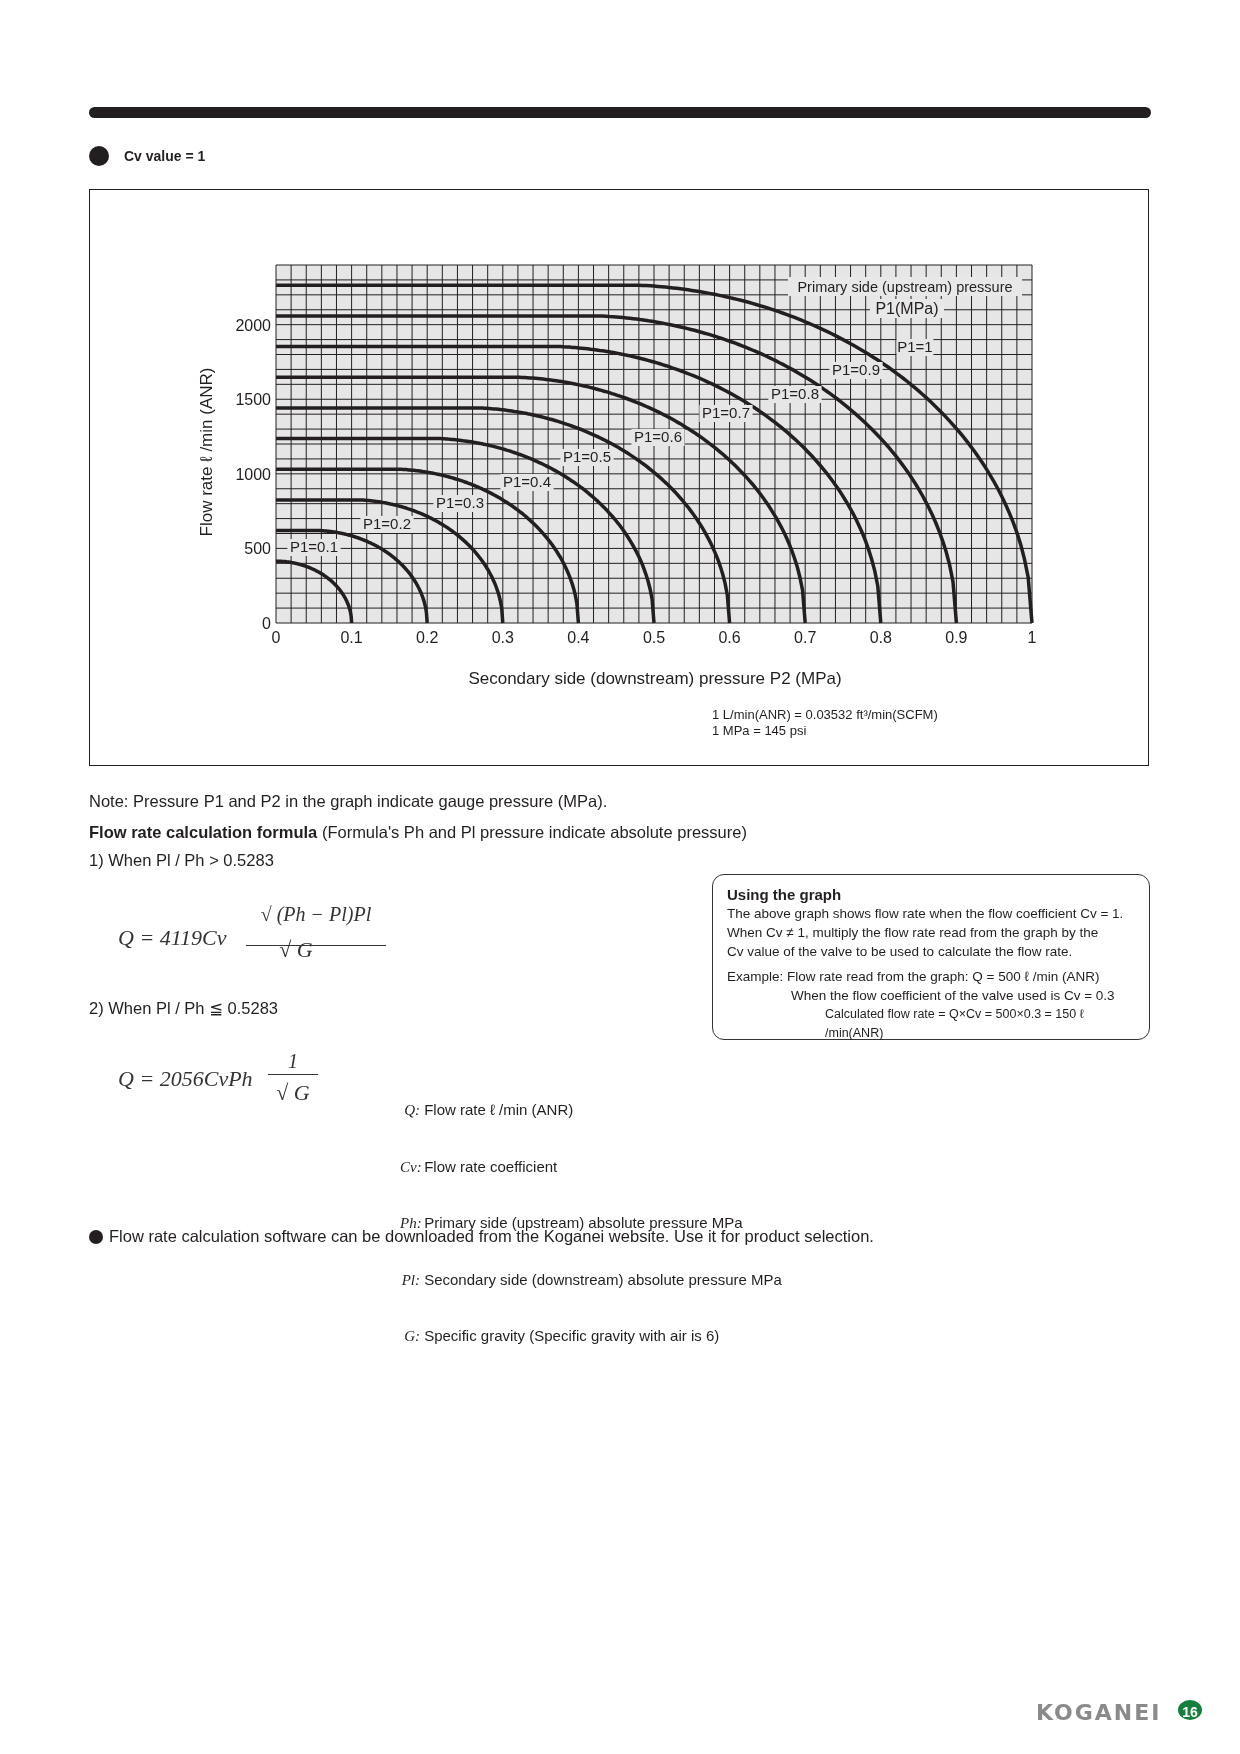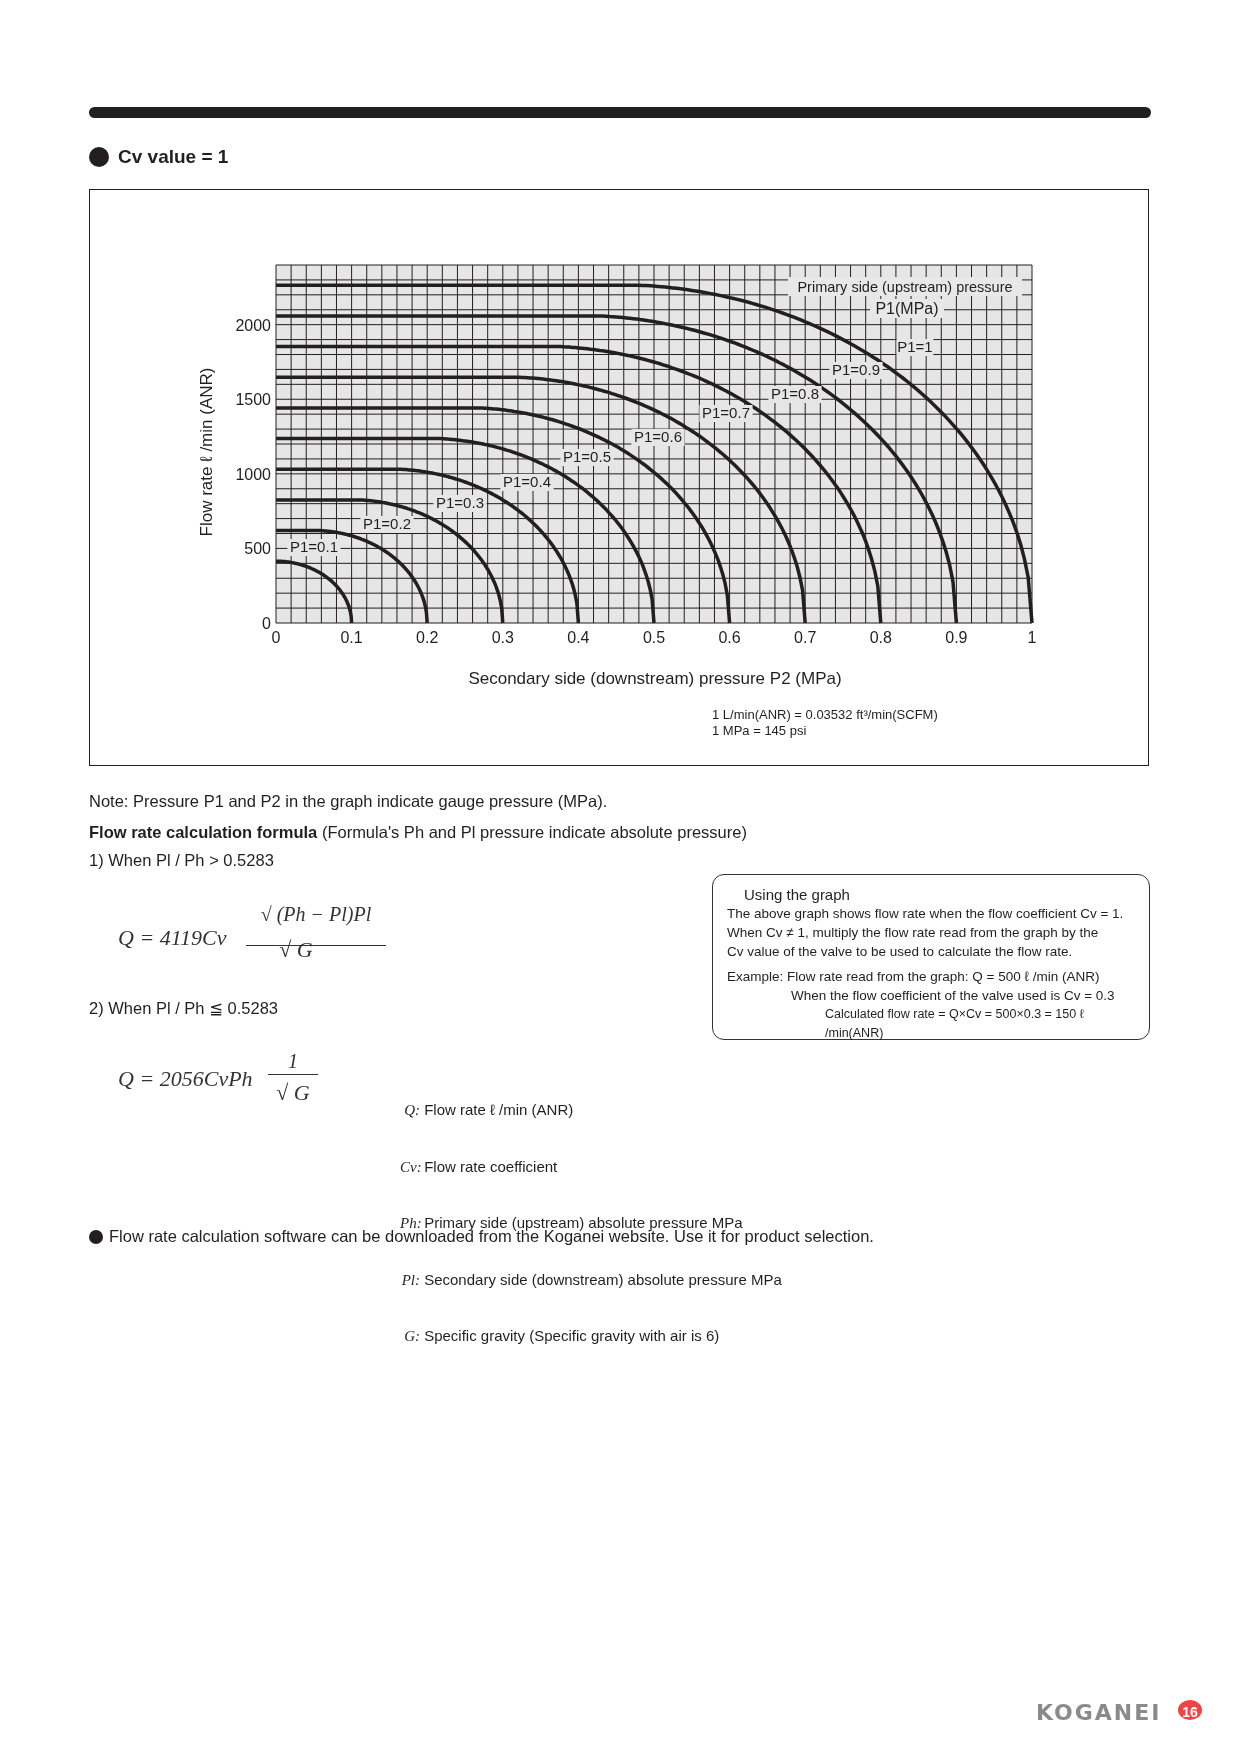--- a/index.html
+++ b/index.html
@@ -2,44 +2,44 @@
 <html><head>
 <meta charset="utf-8">
 <style>
   html, body { margin: 0; padding: 0; background: #ffffff; }
   body { width: 1240px; height: 1754px; position: relative; overflow: hidden;
          font-family: "Liberation Sans", sans-serif; color: #231f20; }
   .abs { position: absolute; }
   .top-bar { left: 89px; top: 107px; width: 1062px; height: 11px; background: #231f20; border-radius: 6px; }
   .title { left: 89px; top: 146px; font-size: 23px; font-weight: bold; white-space: nowrap; display: flex; align-items: center; }
   .title .bullet { width: 20px; height: 20px; border-radius: 50%; background: #231f20; margin-right: 8px; display: inline-block; }
-  .title .sub { font-size: 19px; margin-left: 1px; }
+  .title .sub { font-size: 14px; margin-left: 7px; }
   .frame { left: 89px; top: 189px; width: 1060px; height: 577px; border: 1.5px solid #231f20; box-sizing: border-box; }
   svg.chart { position: absolute; left: 0; top: 0; }
   .note { left: 89px; top: 792px; font-size: 16.5px; }
   .formula-title { left: 89px; top: 823px; font-size: 16.5px; }
   .formula-title b { font-weight: bold; }
   .cond1 { left: 89px; top: 851px; font-size: 16.5px; }
   .cond2 { left: 89px; top: 999px; font-size: 16.5px; }
   .math { font-family: "Liberation Serif", serif; font-style: italic; color: #333; }
   .eq1 { left: 118px; top: 903px; font-size: 22px; }
   .eq2 { left: 118px; top: 1050px; font-size: 22px; }
   .frac { position: absolute; text-align: center; }
   .legend-vars { left: 400px; top: 1064px; font-size: 15px; line-height: 20.5px; }
   .legend-vars .row { white-space: nowrap; margin-top: 36px; }
   .legend-vars .sym { font-family: "Liberation Serif", serif; font-style: italic; display: inline-block; width: 20px; text-align: right; }
   .graph-box { left: 712px; top: 874px; width: 438px; height: 166px; border: 1.3px solid #333; border-radius: 12px; box-sizing: border-box; padding: 10px 14px; font-size: 13.5px; line-height: 19px; }
-  .graph-box .h { font-weight: normal; font-size: 15px; margin-bottom: 0px; margin-left: 17px; }
+  .graph-box .h { font-weight: bold; font-size: 15px; margin-bottom: 0px; }
   .graph-box .ex { margin-top: 6px; }
   .graph-box .ind1 { padding-left: 64px; }
   .graph-box .ind2 { padding-left: 98px; font-size: 12.5px; }
   .footer-note { left: 89px; top: 1227px; font-size: 16.5px; display: flex; align-items: center; white-space: nowrap; }
   .footer-note .bullet { width: 14px; height: 14px; border-radius: 50%; background: #231f20; margin-right: 6px; display: inline-block; }
   .brand { left: 1036px; top: 1700px; font-size: 22px; font-weight: bold; letter-spacing: 2px; color: #8a8a8a; font-family: "DejaVu Sans", sans-serif; }
-  .page-no { left: 1178px; top: 1700px; width: 24px; height: 20px; border-radius: 50%; background: #ef4444; color: #fff; font-size: 14px; font-weight: bold; text-align: center; line-height: 24px; }
+  .page-no { left: 1178px; top: 1700px; width: 24px; height: 20px; border-radius: 50%; background: #15803d; color: #fff; font-size: 14px; font-weight: bold; text-align: center; line-height: 24px; }
 </style>
 </head>
 <body>
 
 <div class="abs top-bar"></div>
 
 <div class="abs title">
   <span class="bullet"></span>
   <span class="sub">Cv value = 1</span>
 </div>

